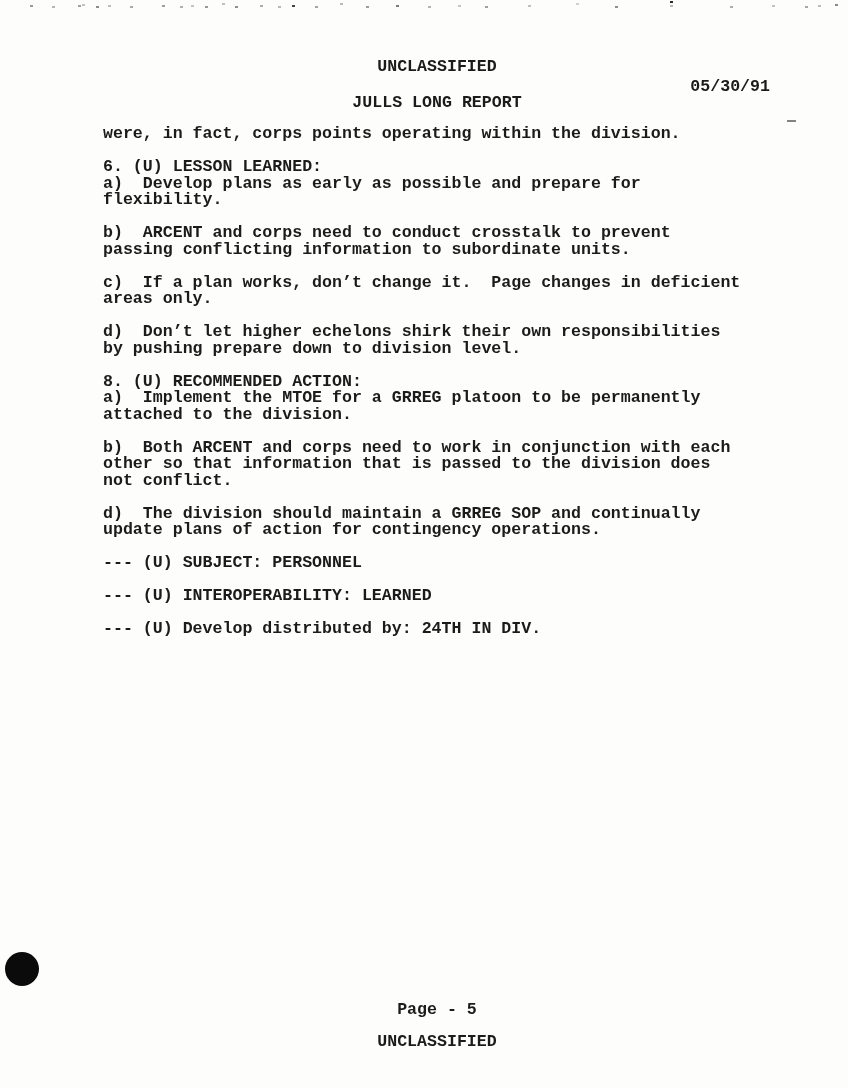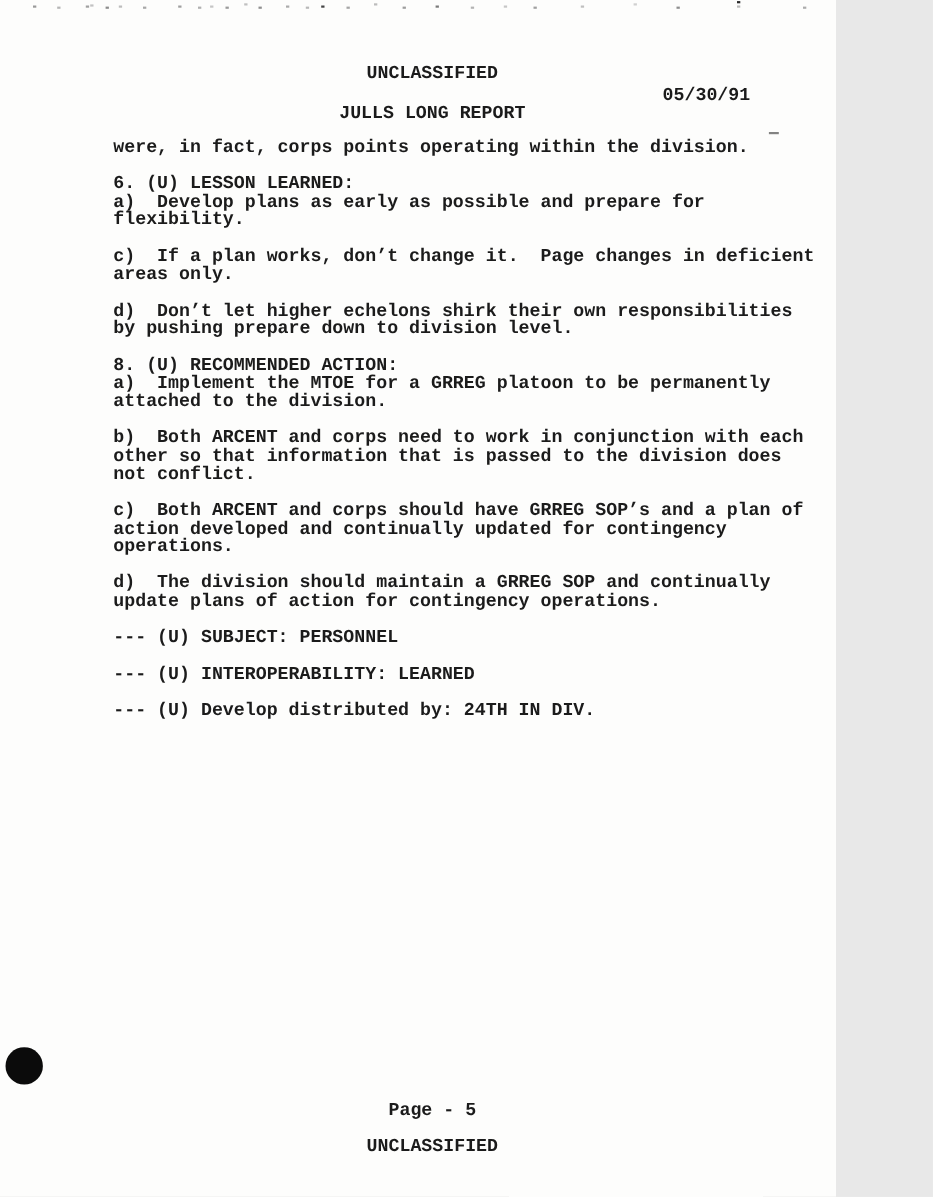--- a/index.html
+++ b/index.html
@@ -2,21 +2,21 @@
 <html style="--text-color: #1b1b1b; --paper: #fdfdfc;"><head>
 <meta charset="utf-8">
 <style>
   html, body {
     margin: 0;
     padding: 0;
     background: #e8e8e8;
   }
   .page {
     position: relative;
-    width: 760px;
+    width: 848px;
     height: 1088px;
     margin: 0;
     background: var(--paper, #fdfdfc);
     overflow: hidden;
     font-family: "Liberation Mono", "DejaVu Sans Mono", monospace;
     font-weight: 700;
     font-size: 16.6px;
     line-height: 16.5px;
     color: var(--text-color, #1b1b1b);
   }
@@ -94,33 +94,32 @@
 
   <div class="hdr-date">05/30/91</div>
 
   <div class="centered hdr-title">JULLS LONG REPORT</div>
 
   <div class="body-text">
       <div class="para">were, in fact, corps points operating within the division.</div>
       <div class="para">6. (U) LESSON LEARNED:
 a)  Develop plans as early as possible and prepare for
 flexibility.</div>
+      <div class="para">b)  ARCENT and corps need to conduct crosstalk to prevent
+passing conflicting information to subordinate units.</div>
       <div class="para">c)  If a plan works, don’t change it.  Page changes in deficient
 areas only.</div>
       <div class="para">d)  Don’t let higher echelons shirk their own responsibilities
 by pushing prepare down to division level.</div>
       <div class="para">8. (U) RECOMMENDED ACTION:
 a)  Implement the MTOE for a GRREG platoon to be permanently
 attached to the division.</div>
       <div class="para">b)  Both ARCENT and corps need to work in conjunction with each
 other so that information that is passed to the division does
 not conflict.</div>
-      <div class="para">c)  Both ARCENT and corps should have GRREG SOP’s and a plan of
-action developed and continually updated for contingency
-operations.</div>
       <div class="para">d)  The division should maintain a GRREG SOP and continually
 update plans of action for contingency operations.</div>
       <div class="para">--- (U) SUBJECT: PERSONNEL</div>
       <div class="para">--- (U) INTEROPERABILITY: LEARNED</div>
       <div class="para">--- (U) Develop distributed by: 24TH IN DIV.</div>
     </div>
 
   <div class="ink-dot"></div>
 
   <div class="centered ftr-page">Page - 5</div>

